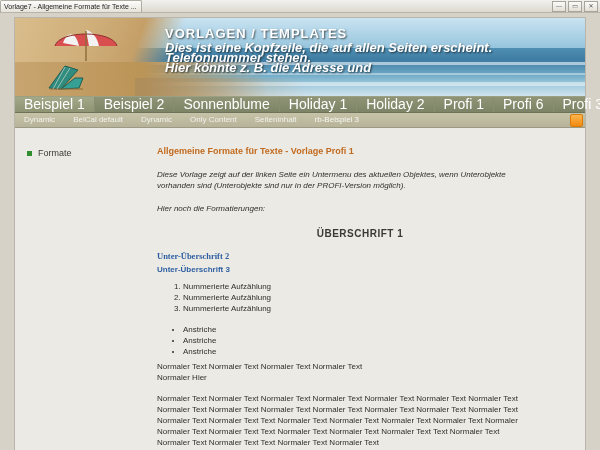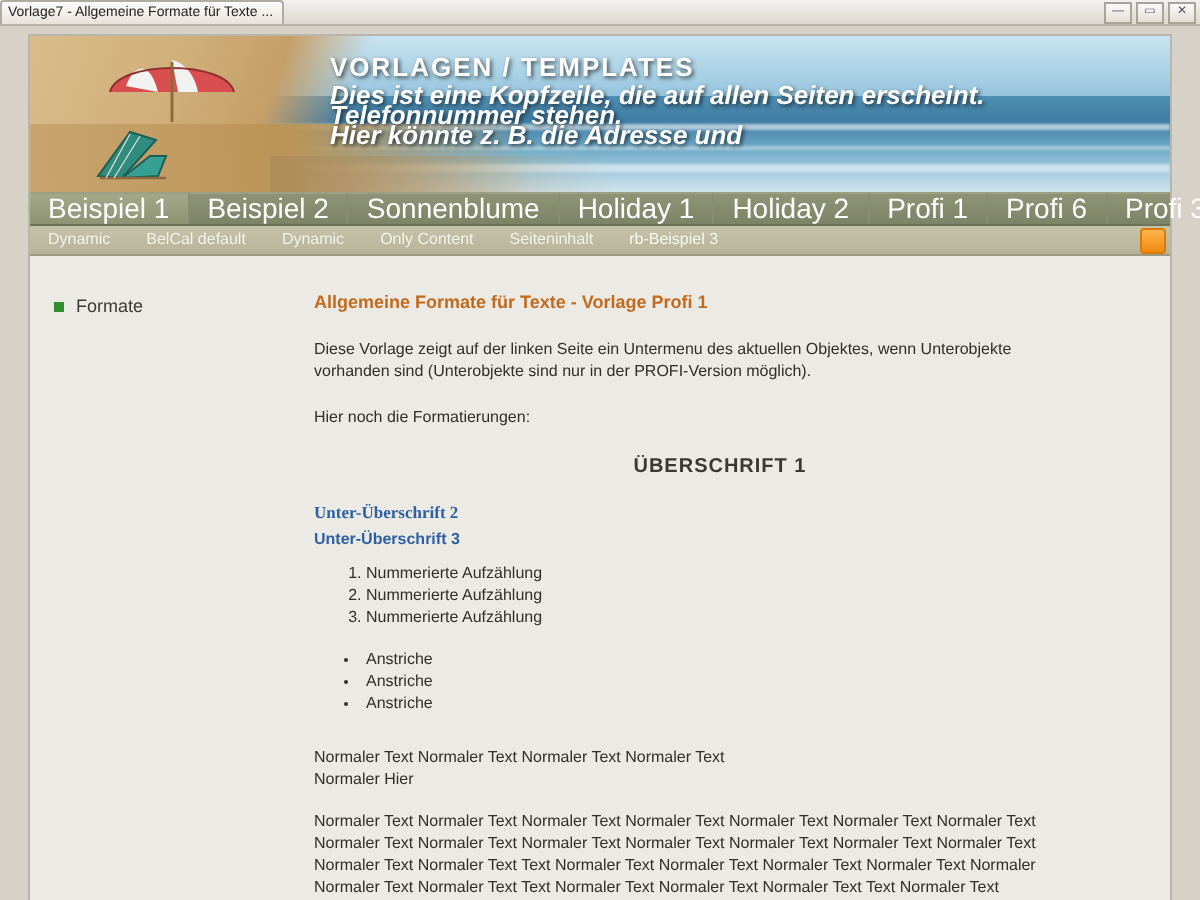--- a/index.html
+++ b/index.html
@@ -237,20 +237,21 @@
     line-height: 11px;
   }
   .h-orange {
     color: #c26a1e;
     font-weight: bold;
     font-size: 9px;
     margin-bottom: 12px;
   }
   .para {
     margin: 0 0 12px 0;
+    font-style: italic;
   }
   .h1-center {
     text-align: center;
     font-size: 10px;
     font-weight: bold;
     color: #3a3a33;
     margin: 14px 0 12px 0;
     letter-spacing: .5px;
   }
   .h2 {
@@ -264,21 +265,21 @@
     color: #2e5fa3;
     font-weight: bold;
     font-size: 8px;
     margin: 0 0 6px 0;
   }
   ol.num {
     margin: 4px 0 10px 0;
     padding-left: 26px;
   }
   ul.dots {
-    margin: 0 0 16px 0;
+    margin: 0 0 4px 0;
     padding-left: 26px;
   }
   ol.num li, ul.dots li {
     margin: 0;
     line-height: 11px;
   }
   .block-text {
     margin: 0 0 10px 0;
   }
 </style>

